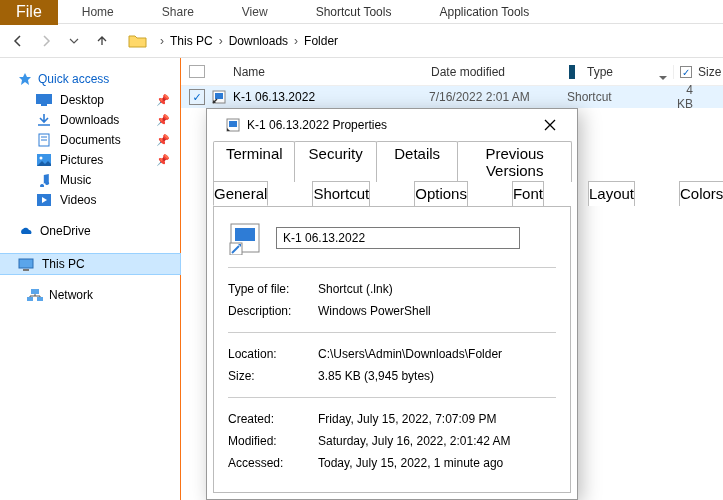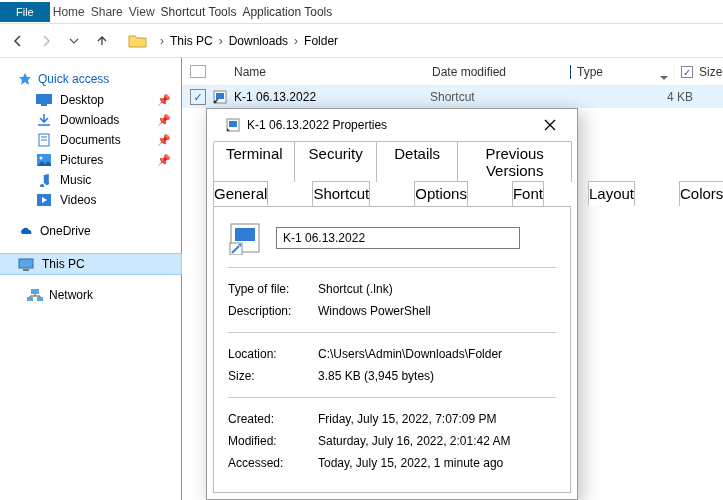--- a/index.html
+++ b/index.html
@@ -1,21 +1,21 @@
 <!DOCTYPE html>
 <html><head>
 <meta charset="utf-8">
 <style>
 * { margin: 0; padding: 0; box-sizing: border-box; font-family: "Segoe UI", Tahoma, sans-serif; font-size: 12px; }
 body { background: #fff; width: 723px; height: 500px; overflow: hidden; position: relative; }
 
 
 .ribbon { height: 24px; display: flex; align-items: center; border-bottom: 1px solid #e1e1e1; }
-.ribbon-tab { padding: 4px 3px; color: #444; cursor: default; }
-.ribbon-tab.file { background: #0369a1; color: #fff; font-size: 11px; padding: 4px 16px; }
+.ribbon-tab { padding: 4px 24px; color: #444; cursor: default; }
+.ribbon-tab.file { background: #a16207; color: #fff; font-size: 16px; padding: 4px 16px; }
 .ribbon-tab.contextual { color: #333; }
 
 
 .navbar { height: 34px; display: flex; align-items: center; padding: 0 6px; gap: 4px; border-bottom: 1px solid #e1e1e1; }
 .nav-arrow { width: 24px; height: 24px; display:flex; align-items:center; justify-content:center; color:#555; }
 .nav-arrow.disabled { color:#bbb; }
 .folder-icon { width:20px; height:18px; }
 .breadcrumb { flex:1; display:flex; align-items:center; padding:0 4px; }
 .crumb { padding: 0 2px; color:#000; }
 .crumb-sep { padding: 0 4px; color:#555; }
@@ -31,21 +31,21 @@
 .side-item .pin { position:absolute; right:10px; color:#777; font-size:11px; }
 .side-item.selected { background:#cce8ff; outline:1px solid #99d1ff; }
 .qa-head { color:#0a62c9; }
 
 
 .filelist { flex:1; }
 .columns { display:flex; align-items:center; height:28px; border-bottom:1px solid #eee; color:#333; padding-left:8px; }
 .col { display:flex; align-items:center; }
 .col.name { width: 218px; padding-left: 20px; }
 .col.date { width: 138px; }
-.col.type { width: 104px; border-left:1px solid #0c4a6e; padding-left:6px; position:relative; }
+.col.type { width: 104px; border-left:6px solid #0c4a6e; padding-left:12px; position:relative; }
 .col.type::after { content:''; position:absolute; right:6px; top:11px; border:4px solid transparent; border-top-color:#666; }
 .col.size { flex:1; text-align:left; padding-left:6px; border-left:1px solid #eee; }
 .row { display:flex; align-items:center; height:22px; padding-left:8px; background:#e5f3ff; }
 .chk { width:16px; height:16px; border:1px solid #888; margin-right:6px; display:inline-flex; align-items:center; justify-content:center; color:#0066cc; font-size:11px; }
 .fileicon { width:16px; height:16px; margin-right:6px; display:inline-block; }
 .cell.name { width: 196px; }
 .cell.date { width: 138px; color:#555; }
 .cell.type { width: 110px; color:#555; }
 .cell.size { flex:1; text-align:right; padding-right:30px; color:#555; }
 
@@ -255,20 +255,21 @@
       <span class="chk">✓</span>
       <span class="fileicon">
         <svg width="16" height="16">
             <rect x="2" y="2" width="12" height="12" fill="#fff" stroke="#888"></rect>
             <rect x="4" y="4" width="8" height="6" fill="#2e7cd6"></rect>
             <path d="M2 14 l4 -4" stroke="#333" stroke-width="1.4"></path>
             <polygon points="2,14 2,11 5,14" fill="#333"></polygon>
           </svg>
       </span>
       <span class="cell name">K-1 06.13.2022</span>
+      <span class="cell date">7/16/2022 2:01 AM</span>
       <span class="cell type">Shortcut</span>
       <span class="cell size">4 KB</span>
     </div>
   </div>
 </div>
 
 <div class="dialog">
   <div class="dlg-title">
     <span class="ticon">
       <svg width="16" height="16">

